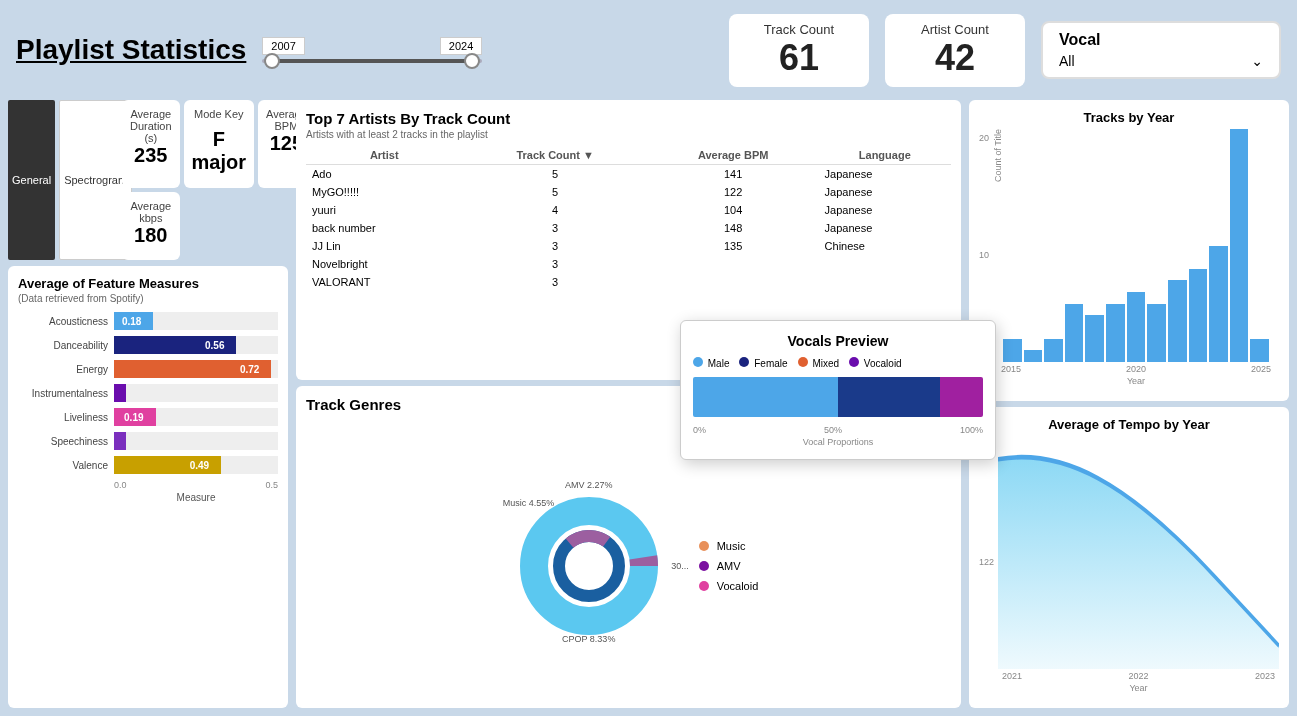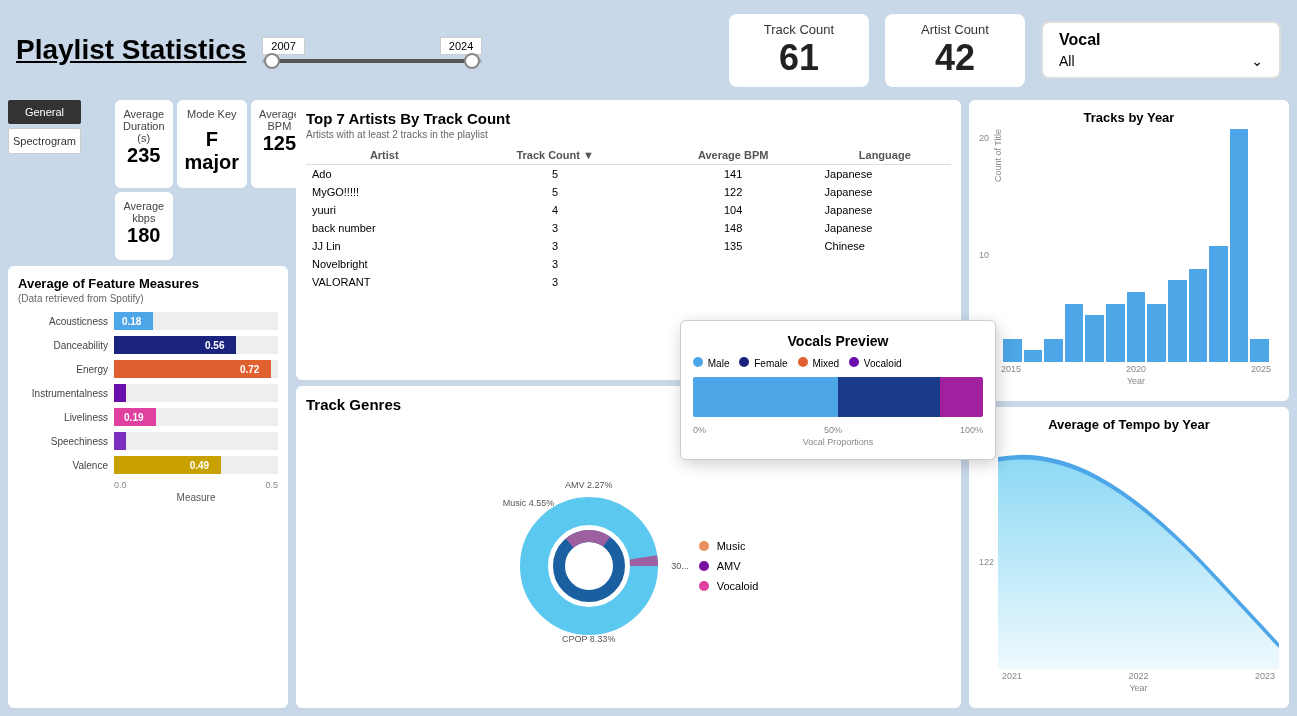--- a/index.html
+++ b/index.html
@@ -102,21 +102,21 @@
     
     .left-panel {
       display: flex;
       flex-direction: column;
       gap: 6px;
       width: 280px;
       flex-shrink: 0;
     }
     .tab-buttons {
       display: flex;
-      flex-direction: column;
+      flex-direction: row;
       gap: 4px;
       width: 80px;
     }
     .tab-btn {
       background: #333;
       color: white;
       border: none;
       padding: 6px 4px;
       font-size: 11px;
       cursor: pointer;

